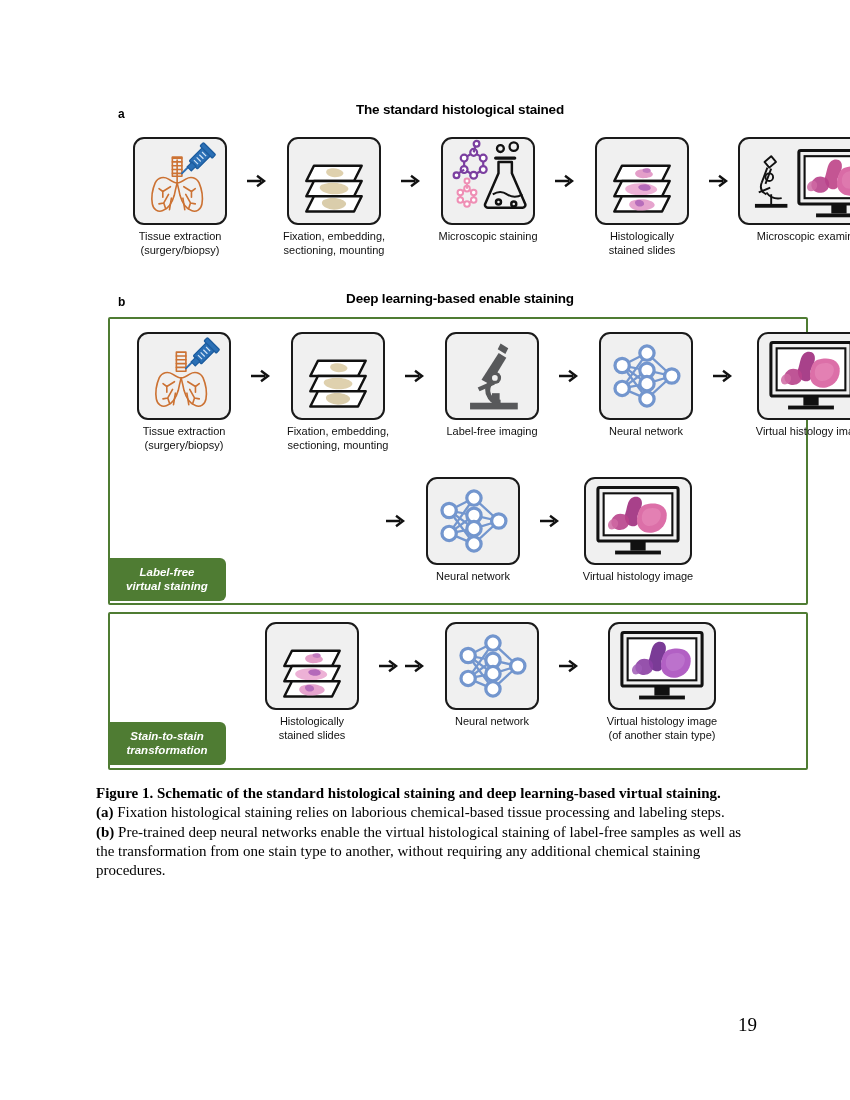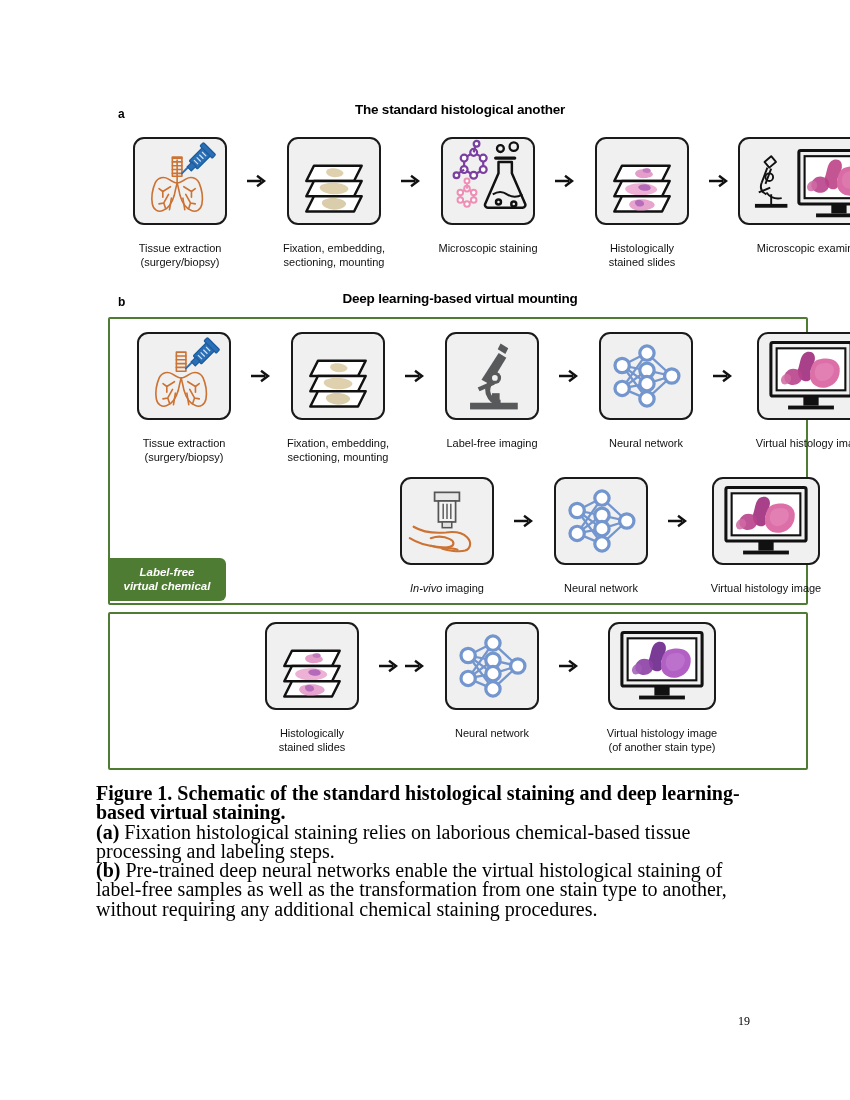--- a/index.html
+++ b/index.html
@@ -57,21 +57,21 @@
     width: 26px;
     height: 88px;
     display: flex;
     align-items: center;
     justify-content: center;
   }
   .arrow svg { width: 20px; height: 14px; display: block; }
 
   .flow-row { display: flex; align-items: flex-start; }
   .stage { display: flex; flex-direction: column; align-items: center; }
-  .stage .cap-wrap { margin-top: 17px; width: 128px; }
+  .stage .cap-wrap { margin-top: 5px; width: 128px; }
 
   
   .green-box {
     position: absolute;
     border: 2.2px solid #4f7c33;
     background: transparent;
     border-radius: 2px;
   }
   .green-tag {
     position: absolute;
@@ -85,44 +85,44 @@
     text-align: center;
     padding: 7px 8px 8px 8px;
     border-radius: 0 6px 6px 0;
     white-space: pre-line;
   }
 
   
   .fig-caption {
     position: absolute;
     font-family: "Liberation Serif", serif;
-    font-size: 20px;
+    font-size: 15px;
     line-height: 19.3px;
     color: #000;
     text-align: left;
   }
   .fig-caption .lead { font-weight: bold; }
   .fig-caption .bl { font-weight: bold; }
 
   .page-number {
     position: absolute;
     font-family: "Liberation Serif", serif;
-    font-size: 12px;
+    font-size: 19px;
     color: #000;
   }
 </style>
 </head>
 <body>
 
 <div class="page">
 
   <div style="position:absolute; left:118px; top:104px;">
     <span class="panel-letter">a</span>
   </div>
-  <div class="panel-title" style="position:absolute; left:250px; top:102px; width:420px;">The standard histological another</div>
+  <div class="panel-title" style="position:absolute; left:250px; top:102px; width:420px;">The standard histological stained</div>
 
   <div class="flow-row" style="position:absolute; left:116px; top:137px;">
 
     <div class="stage">
       <div class="icon-box">
         <svg viewBox="0 0 94 88">
           <g fill="none" stroke="#cc7233" stroke-width="1.7" stroke-linecap="round" stroke-linejoin="round">
             <path d="M44 22 v24"></path>
             <path d="M39 20 h10 M39 24 h10 M39 28 h10 M39 32 h10 M39 36 h10"></path>
             <path d="M39 19 h10 v20 h-10 z"></path>
@@ -313,21 +313,21 @@
       </div>
       <div class="cap-wrap" style="width:170px;">
         <div class="stage-caption">Microscopic examination</div>
       </div>
     </div>
   </div>
 
   <div style="position:absolute; left:118px; top:292px;">
     <span class="panel-letter">b</span>
   </div>
-  <div class="panel-title" style="position:absolute; left:250px; top:291px; width:420px;">Deep learning-based virtual mounting</div>
+  <div class="panel-title" style="position:absolute; left:250px; top:291px; width:420px;">Deep learning-based enable staining</div>
 
   <div class="green-box" style="left:108px; top:317px; width:700px; height:288px;"></div>
 
   <div class="green-box" style="left:108px; top:612px; width:700px; height:158px;"></div>
 
   <div class="flow-row" style="position:absolute; left:120px; top:332px;">
 
     <div class="stage">
       <div class="icon-box">
         <svg viewBox="0 0 94 88">
@@ -466,42 +466,20 @@
         </svg>
       </div>
       <div class="cap-wrap" style="width:150px;">
         <div class="stage-caption">Virtual histology image</div>
       </div>
     </div>
   </div>
 
   <div class="flow-row" style="position:absolute; left:383px; top:477px;">
 
-    <div class="stage">
-      <div class="icon-box">
-        <svg viewBox="0 0 94 88">
-          <g>
-            <rect x="34" y="14" width="26" height="9" fill="#e8e8e8" stroke="#555" stroke-width="1.8"></rect>
-            <rect x="38" y="23" width="18" height="22" fill="#f4f4f4" stroke="#555" stroke-width="1.8"></rect>
-            <g stroke="#555" stroke-width="1.5">
-              <path d="M43 26 v16 M47 26 v16 M51 26 v16"></path>
-            </g>
-            <rect x="42" y="45" width="10" height="6" fill="#e0e0e0" stroke="#555" stroke-width="1.6"></rect>
-          </g>
-          <g fill="none" stroke="#cc7233" stroke-width="2.2" stroke-linecap="round" stroke-linejoin="round">
-            <path d="M12 50 c10 6 22 7 34 6 c8 -1 17 0 22 5 c5 5 4 12 -2 14 c-7 2 -16 0 -24 -2"></path>
-            <path d="M8 62 c8 5 18 8 28 9 c8 1 16 1 22 3"></path>
-            <path d="M30 62 c6 -2 14 -2 20 1 c5 2 5 7 0 8 c-6 2 -14 1 -20 -1"></path>
-          </g>
-        </svg>
-      </div>
-      <div class="cap-wrap">
-        <div class="stage-caption"><i>In-vivo</i><span> imaging</span></div>
-      </div>
-    </div>
 
     <div class="arrow">
       <svg viewBox="0 0 20 14">
           <path d="M1 7 h12 M11 2.5 l6 4.5 l-6 4.5" fill="none" stroke="#111" stroke-width="2.4" stroke-linecap="square"></path>
         </svg>
     </div>
 
     <div class="stage">
       <div class="icon-box">
         <svg viewBox="0 0 94 88">
@@ -548,21 +526,21 @@
           <rect x="30" y="75" width="48" height="4" fill="#111"></rect>
         </svg>
       </div>
       <div class="cap-wrap" style="width:150px;">
         <div class="stage-caption">Virtual histology image</div>
       </div>
     </div>
   </div>
 
   <div class="green-tag" style="left:108px; top:558px; width:118px;">Label-free
-virtual chemical</div>
+virtual staining</div>
 
   <div class="flow-row" style="position:absolute; left:248px; top:622px;">
 
     <div class="stage">
       <div class="icon-box">
         <svg viewBox="0 0 94 88">
           <g stroke="#111" stroke-width="2.6" stroke-linejoin="round">
               <polygon points="26,28 76,28 68,44 18,44" fill="#ffffff"></polygon>
             </g>
           <g opacity="0.85">
@@ -650,20 +628,22 @@
           <rect x="30" y="75" width="48" height="4" fill="#111"></rect>
         </svg>
       </div>
       <div class="cap-wrap" style="width:160px;">
         <div class="stage-caption">Virtual histology image
 (of another stain type)</div>
       </div>
     </div>
   </div>
 
+  <div class="green-tag" style="left:108px; top:722px; width:118px;">Stain-to-stain
+transformation</div>
 
   <div class="fig-caption" style="left:96px; top:784px; width:655px;">
     <span class="lead">Figure 1. Schematic of the standard histological staining and deep learning-based virtual staining.</span><br>
     <span class="bl">(a)</span><span> Fixation histological staining relies on laborious chemical-based tissue processing and labeling steps.</span><br>
     <span class="bl">(b)</span><span> Pre-trained deep neural networks enable the virtual histological staining of label-free samples as well as the transformation from one stain type to another, without requiring any additional chemical staining procedures.</span>
   </div>
 
   <div class="page-number" style="left:738px; top:1014px;">19</div>
 
 </div>

